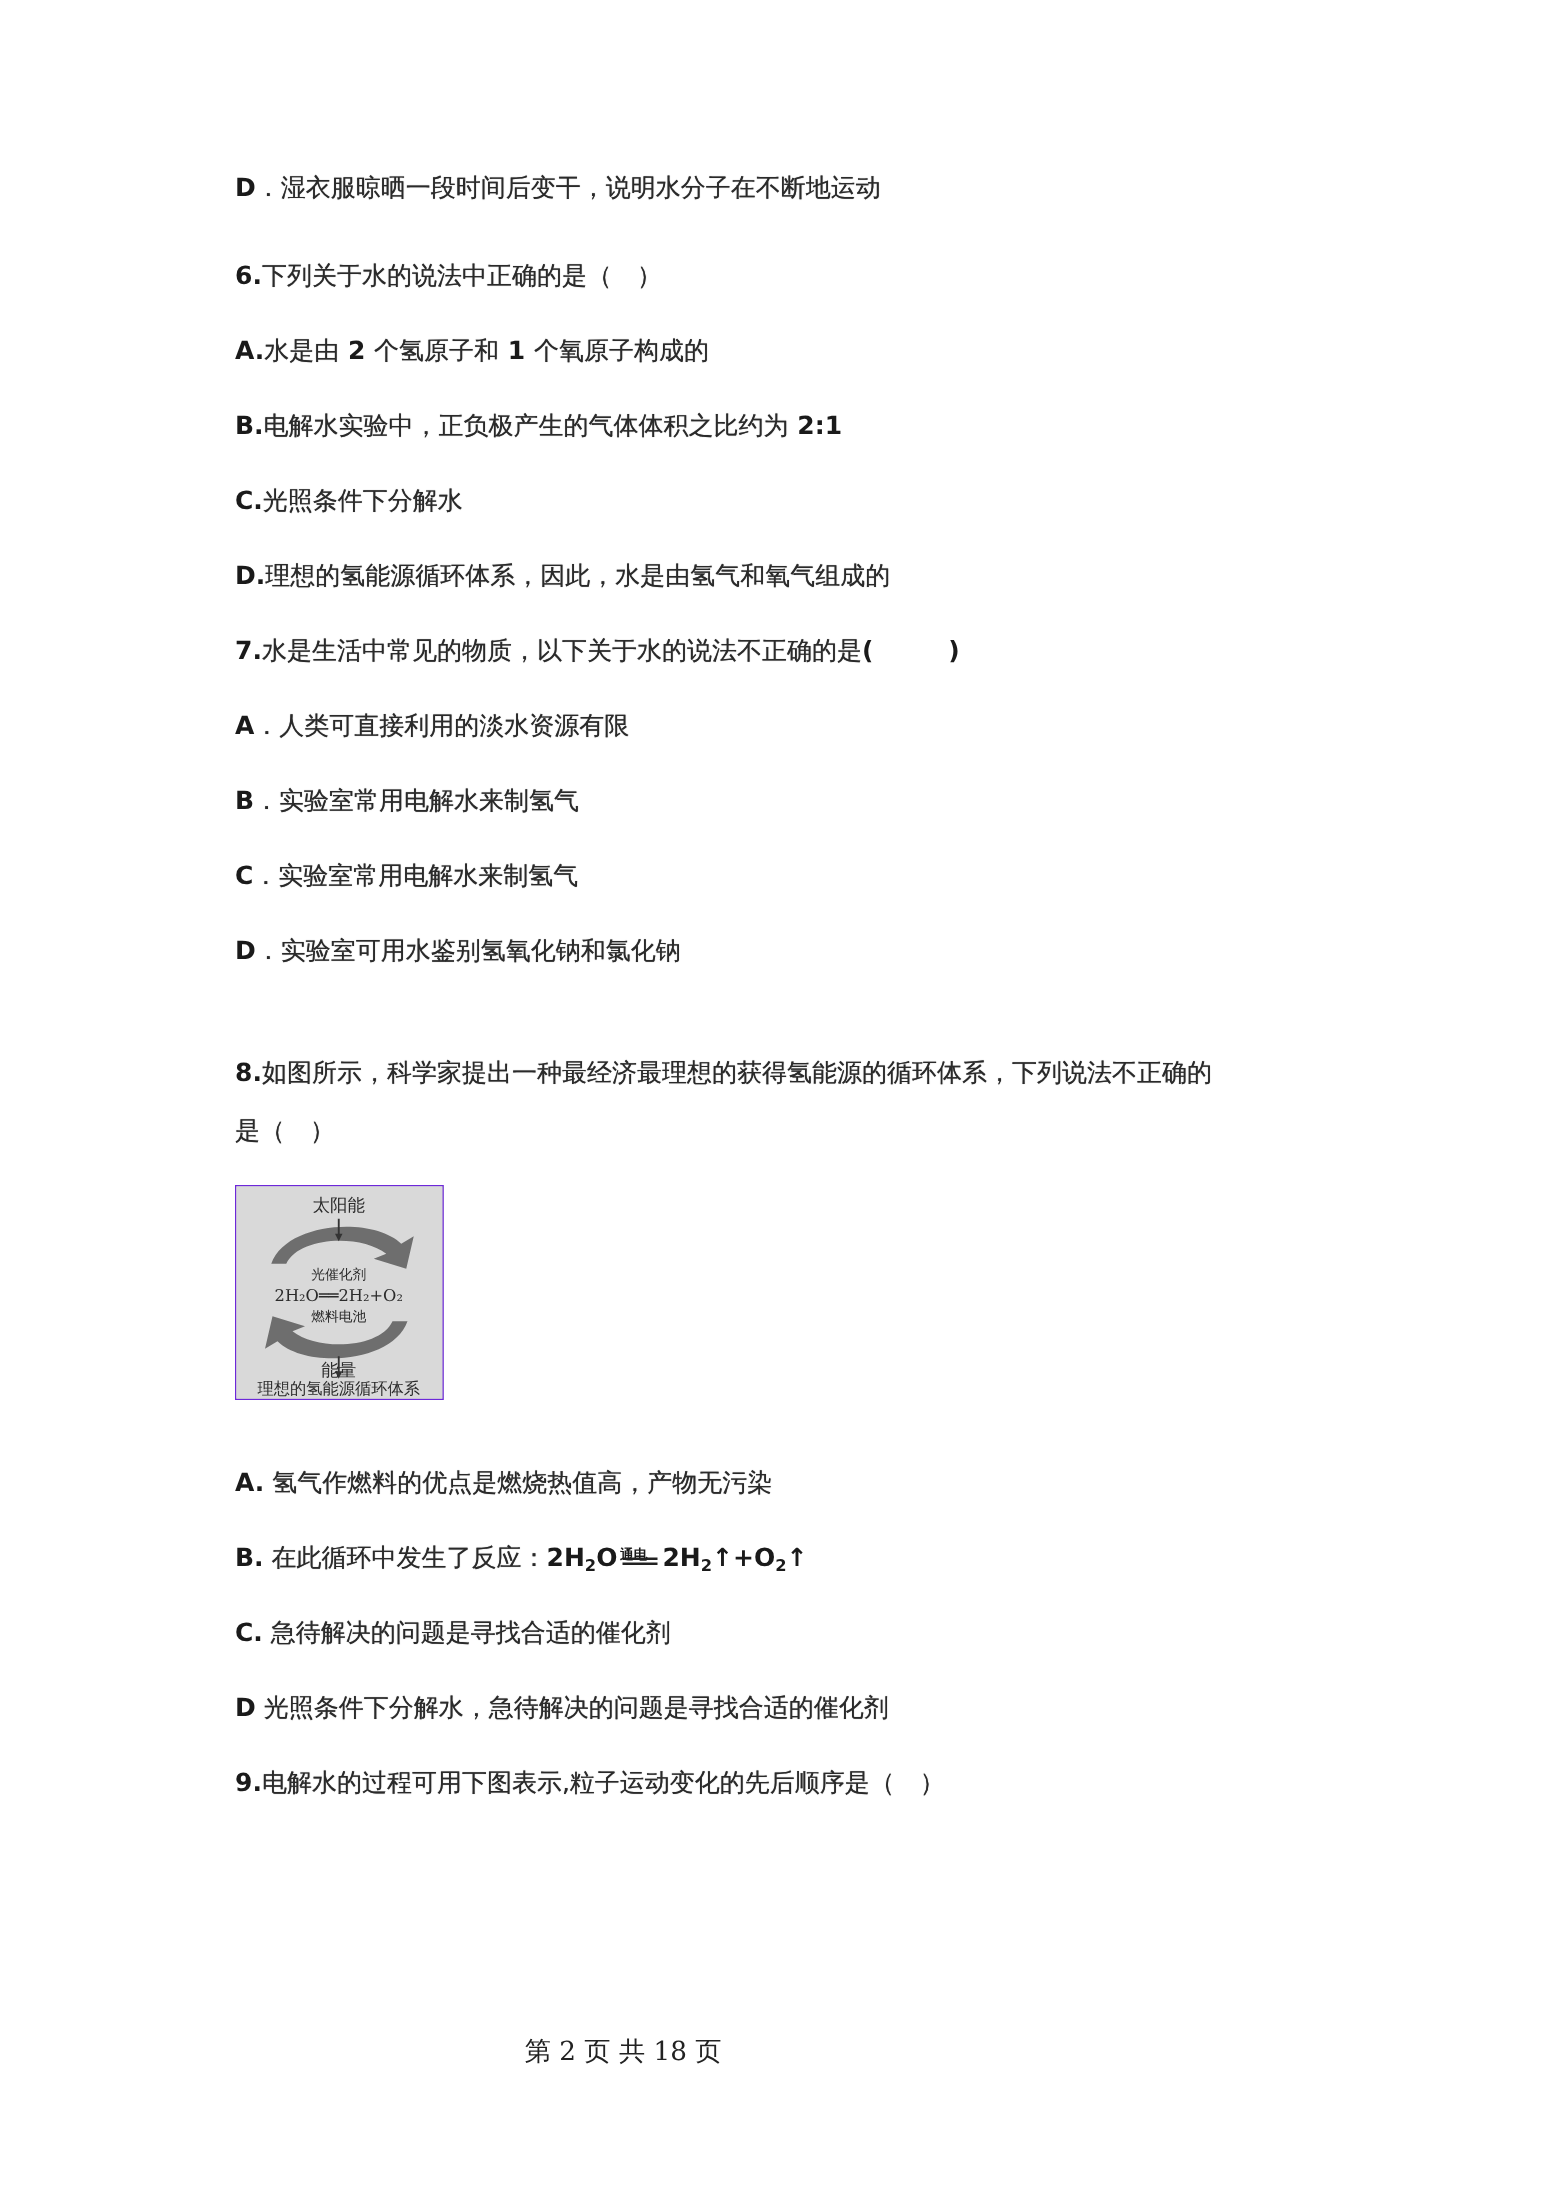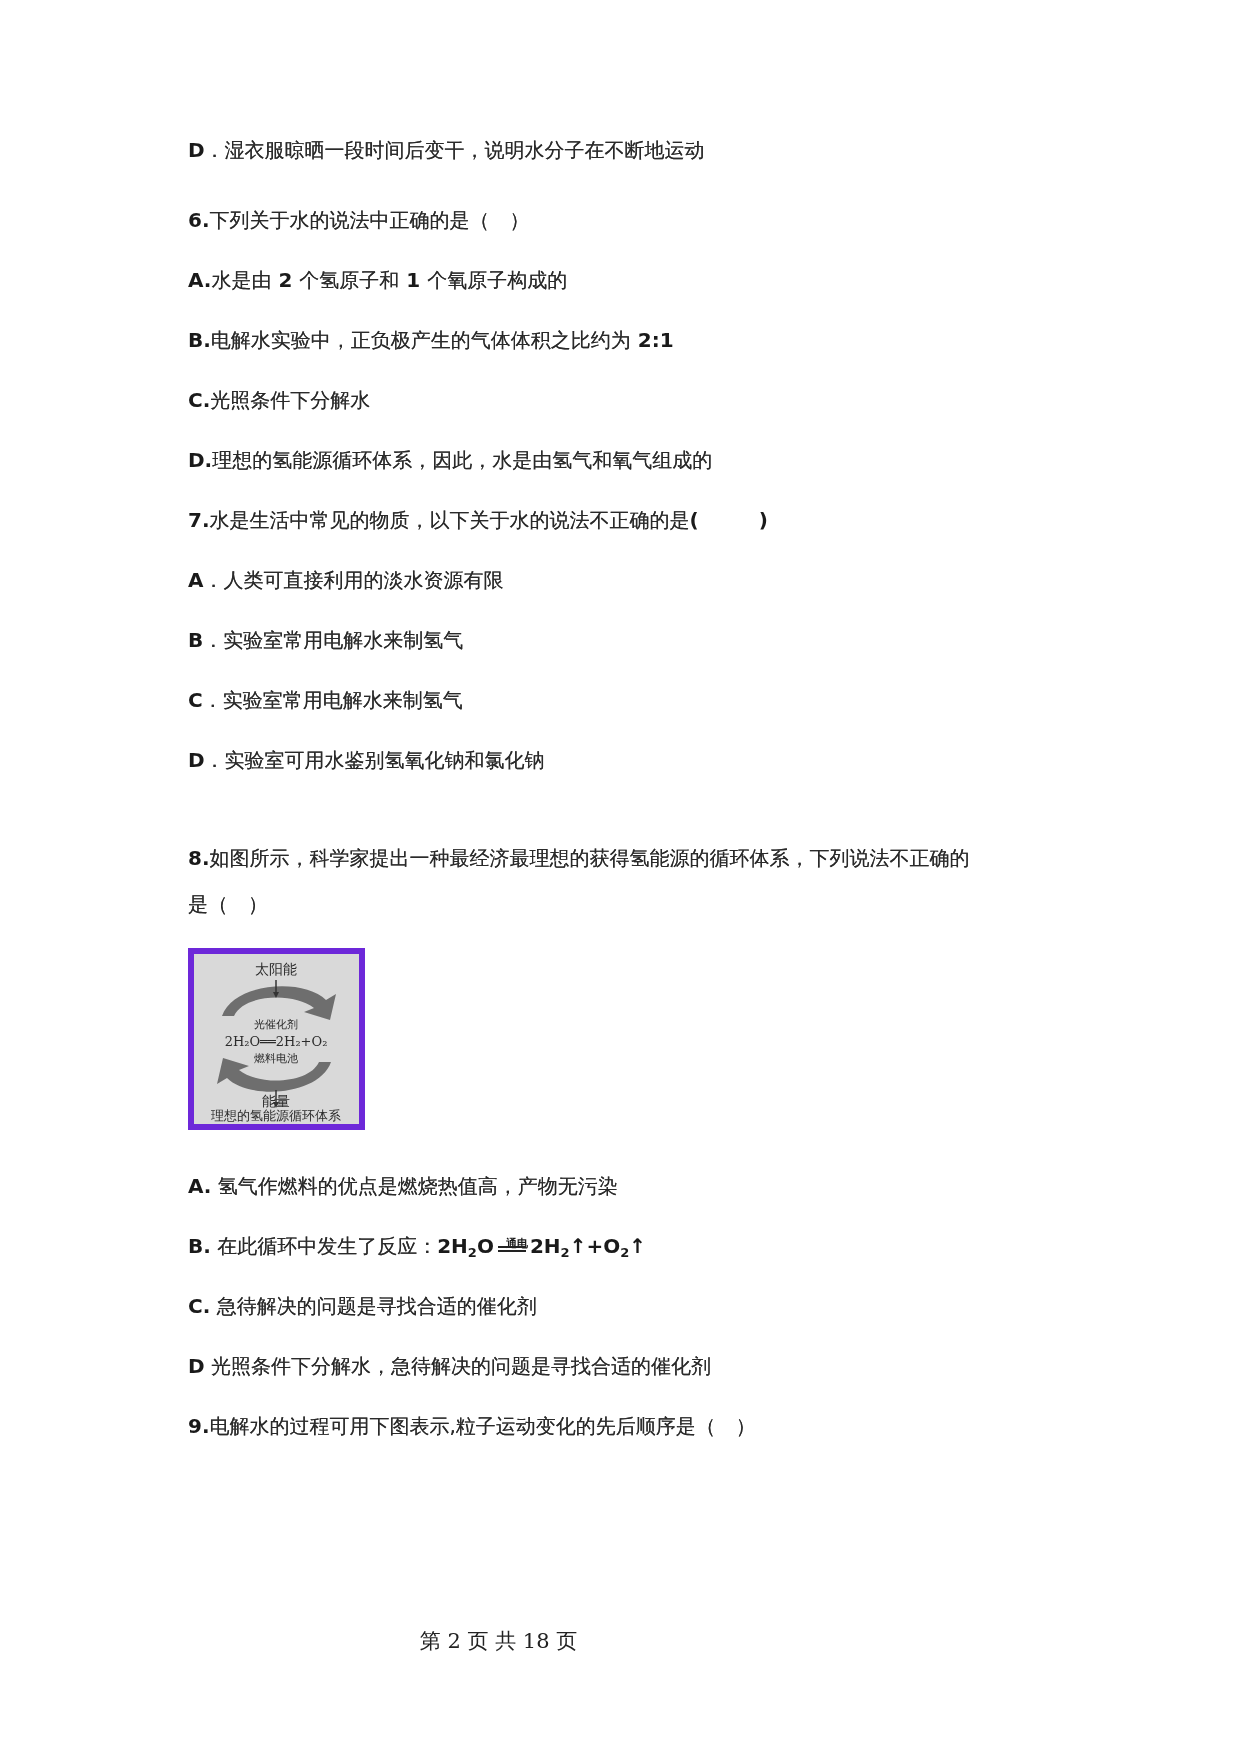--- a/index.html
+++ b/index.html
@@ -2,26 +2,26 @@
 <html><head>
 <meta charset="utf-8">
 <style>
   html, body { margin: 0; padding: 0; background: #ffffff; }
   body { width: 1240px; height: 1754px; position: relative; overflow: hidden;
          font-family: "DejaVu Sans", "Liberation Sans", sans-serif; color: #1a1a1a; }
   .line { position: absolute; left: 188px; font-size: 20px; line-height: 28px; white-space: nowrap; }
   .line b, .lbl { font-weight: bold; }
   .txt { font-weight: normal; color: #2a2a2a; text-shadow: 0 0 0.6px #555; }
   .figure { position: absolute; left: 188px; top: 948px; width: 165px; height: 170px;
-            background: #d9d9d9; border: 6px solid #6d28d9; overflow: hidden; }
+            background: #d9d9d9; border: 1px solid #6d28d9; overflow: hidden; }
   .figure svg { display: block; }
   .footer { position: absolute; top: 1627px; left: 0; width: 997px; text-align: center;
             font-family: "DejaVu Serif", "Liberation Serif", serif; font-size: 21px; color: #222; }
   sub { font-size: 13px; vertical-align: -4px; }
-  .cond { display: inline-block; position: relative; width: 36px; text-align: right; vertical-align: top; }
+  .cond { display: inline-block; position: relative; width: 36px; text-align: left; vertical-align: top; }
   .cond .above { font-size: 11px; position: absolute; top: -2px; left: 2px; width: 32px; font-weight: bold; }
   .cond .eq { position: absolute; top: 14px; left: 4px; width: 28px; border-top: 2px solid #222; }
   .cond .eq2 { position: absolute; top: 18px; left: 4px; width: 28px; border-top: 2px solid #222; }
 </style>
 </head>
 <body>
 
 <div class="line" style="top:136px;">
   <span class="lbl">D</span><span class="txt">．湿衣服晾晒一段时间后变干，说明水分子在不断地运动</span>
 </div>

